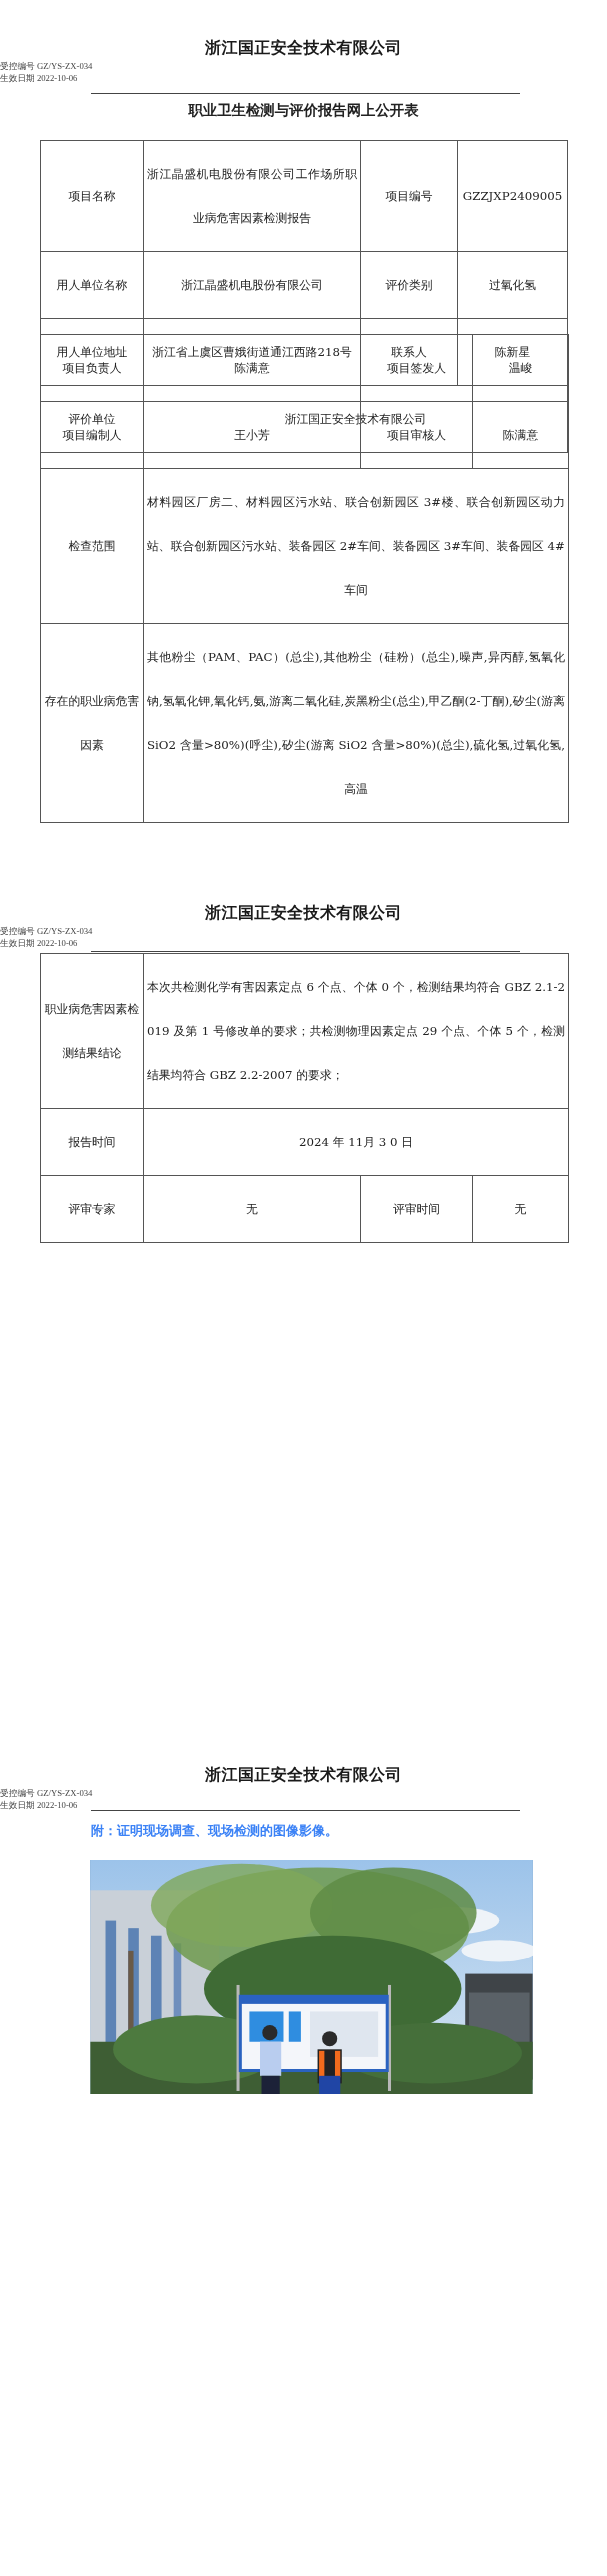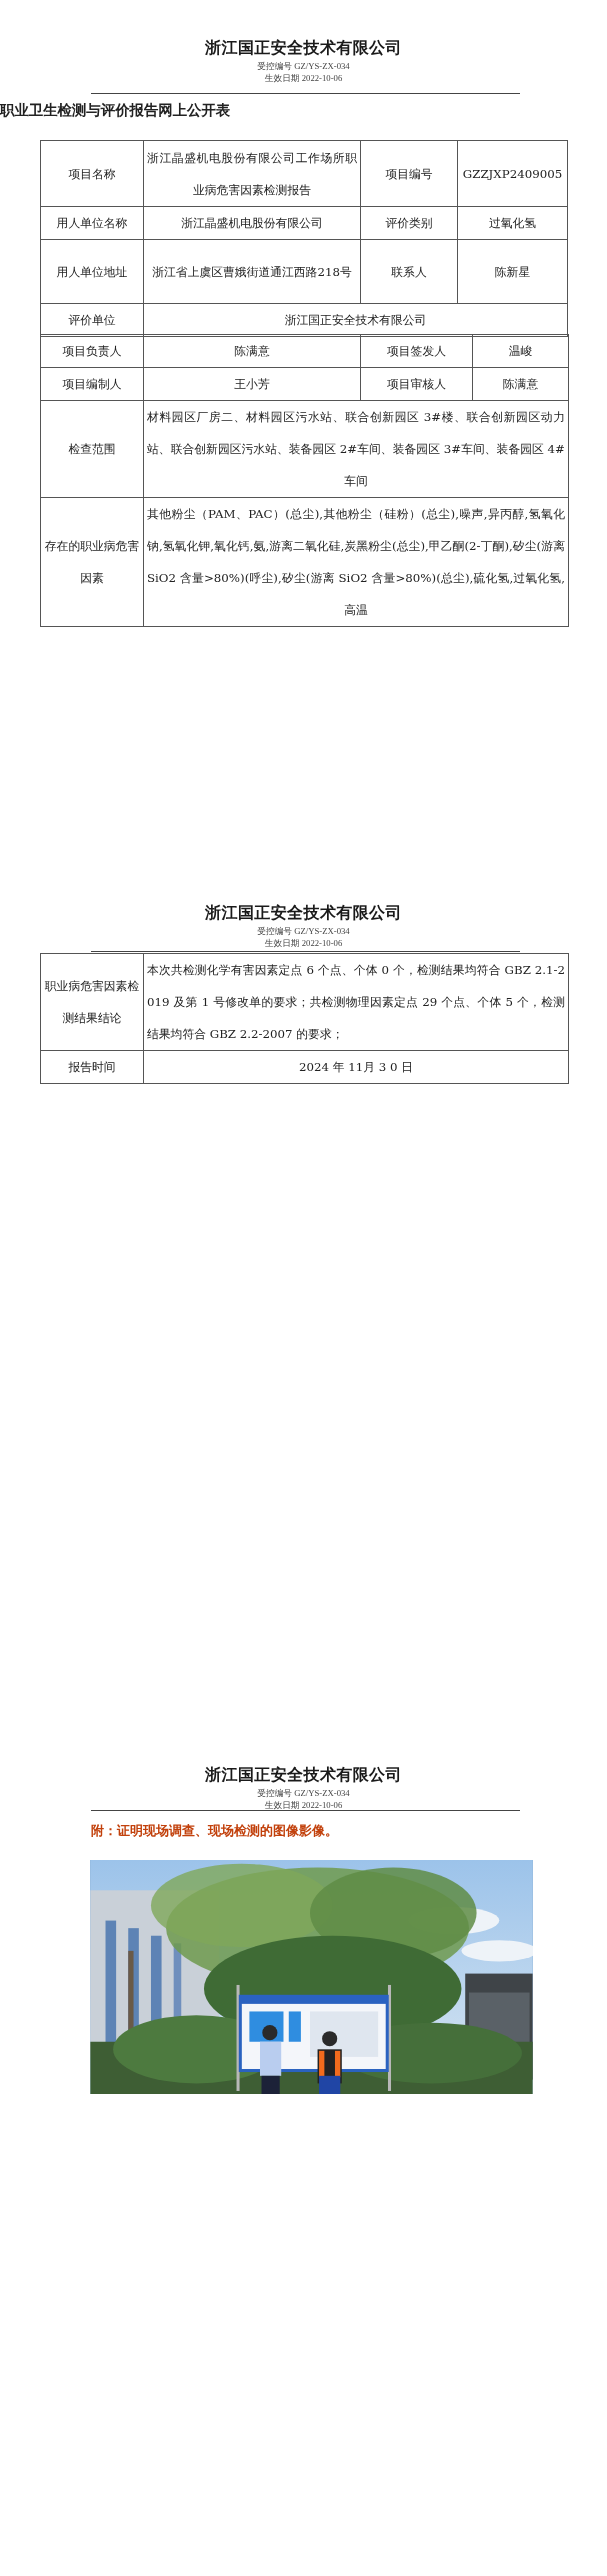--- a/index.html
+++ b/index.html
@@ -1,33 +1,33 @@
 <!DOCTYPE html>
 <html style="font-size:12px"><head>
 <meta charset="utf-8">
 <style>
   html, body { margin: 0; padding: 0; background: #ffffff; }
   body { width: 607px; height: 2576px; position: relative; overflow: hidden;
          font-family: "DejaVu Serif", "Liberation Serif", serif; color: #222; }
   .page { position: absolute; left: 0; width: 607px; }
   .hdr-title { position: absolute; left: 0; width: 607px; text-align: center;
                font-size: 16px; font-weight: bold; letter-spacing: 0.4px; color: #1a1a1a; }
-  .hdr-sub { position: absolute; left: 0; width: 607px; text-align: center;
+  .hdr-sub { position: absolute; left: 0; width: 607px; 
              font-size: 8.7px; color: #444; line-height: 10.6px;
              font-family: "Liberation Serif", "DejaVu Serif", serif; }
   .hdr-rule { position: absolute; left: 91px; width: 429px; height: 0;
               border-top: 1.5px solid #444; }
-  .doc-title { position: absolute; left: 0; width: 607px; text-align: left;
+  .doc-title { position: absolute; left: 0; width: 607px; text-align: center;
                font-size: 14.4px; font-weight: bold; color: #222; }
   table.form { position: absolute; left: 40px; width: 527px; border-collapse: collapse;
                table-layout: fixed; font-size: 11.8px; }
   table.form td { border: 1.1px solid #555; text-align: center; vertical-align: middle;
-                  padding: 0 3px; line-height: 32px; word-break: break-all; }
+                  padding: 11px 3px; line-height: 44px; word-break: break-all; }
   table.form td.left { text-align: justify; text-align-last: center; }
-  .annex { position: absolute; left: 91px; font-size: 13px; font-weight: bold; color: #c2410c; }
+  .annex { position: absolute; left: 91px; font-size: 13px; font-weight: bold; color: #3b82f6; }
   .photo { position: absolute; left: 90px; top: 1860px; width: 443px; height: 234px;
            overflow: hidden; background: #8fb4d8; }
 </style>
 </head>
 <body>
 
 <div class="page">
   <div class="hdr-title" style="top:38px;">浙江国正安全技术有限公司</div>
   <div class="hdr-sub" style="top:61px;">受控编号 GZ/YS-ZX-034</div>
   <div class="hdr-sub" style="top:73px;">生效日期 2022-10-06</div>
@@ -114,20 +114,26 @@
       </colgroup>
     <tbody>
     <tr style="height:96px">
       <td>职业病危害因素检测结果结论</td>
       <td colspan="3" class="left" style="text-align-last:left;">本次共检测化学有害因素定点 6 个点、个体 0 个，检测结果均符合 GBZ 2.1-2019 及第 1 号修改单的要求；共检测物理因素定点 29 个点、个体 5 个，检测结果均符合 GBZ 2.2-2007 的要求；</td>
     </tr>
     <tr style="height:32px">
       <td>报告时间</td>
       <td colspan="3">2024 年 11月 3 0 日</td>
     </tr>
+    <tr style="height:32px">
+      <td>评审专家</td>
+      <td>无</td>
+      <td>评审时间</td>
+      <td>无</td>
+    </tr>
   </tbody>
     </table>
 </div>
 
 <div class="page">
   <div class="hdr-title" style="top:1765px;">浙江国正安全技术有限公司</div>
   <div class="hdr-sub" style="top:1788px;">受控编号 GZ/YS-ZX-034</div>
   <div class="hdr-sub" style="top:1800px;">生效日期 2022-10-06</div>
   <div class="hdr-rule" style="top:1810px;"></div>
   <div class="annex" style="top:1822px;">附：证明现场调查、现场检测的图像影像。</div>

